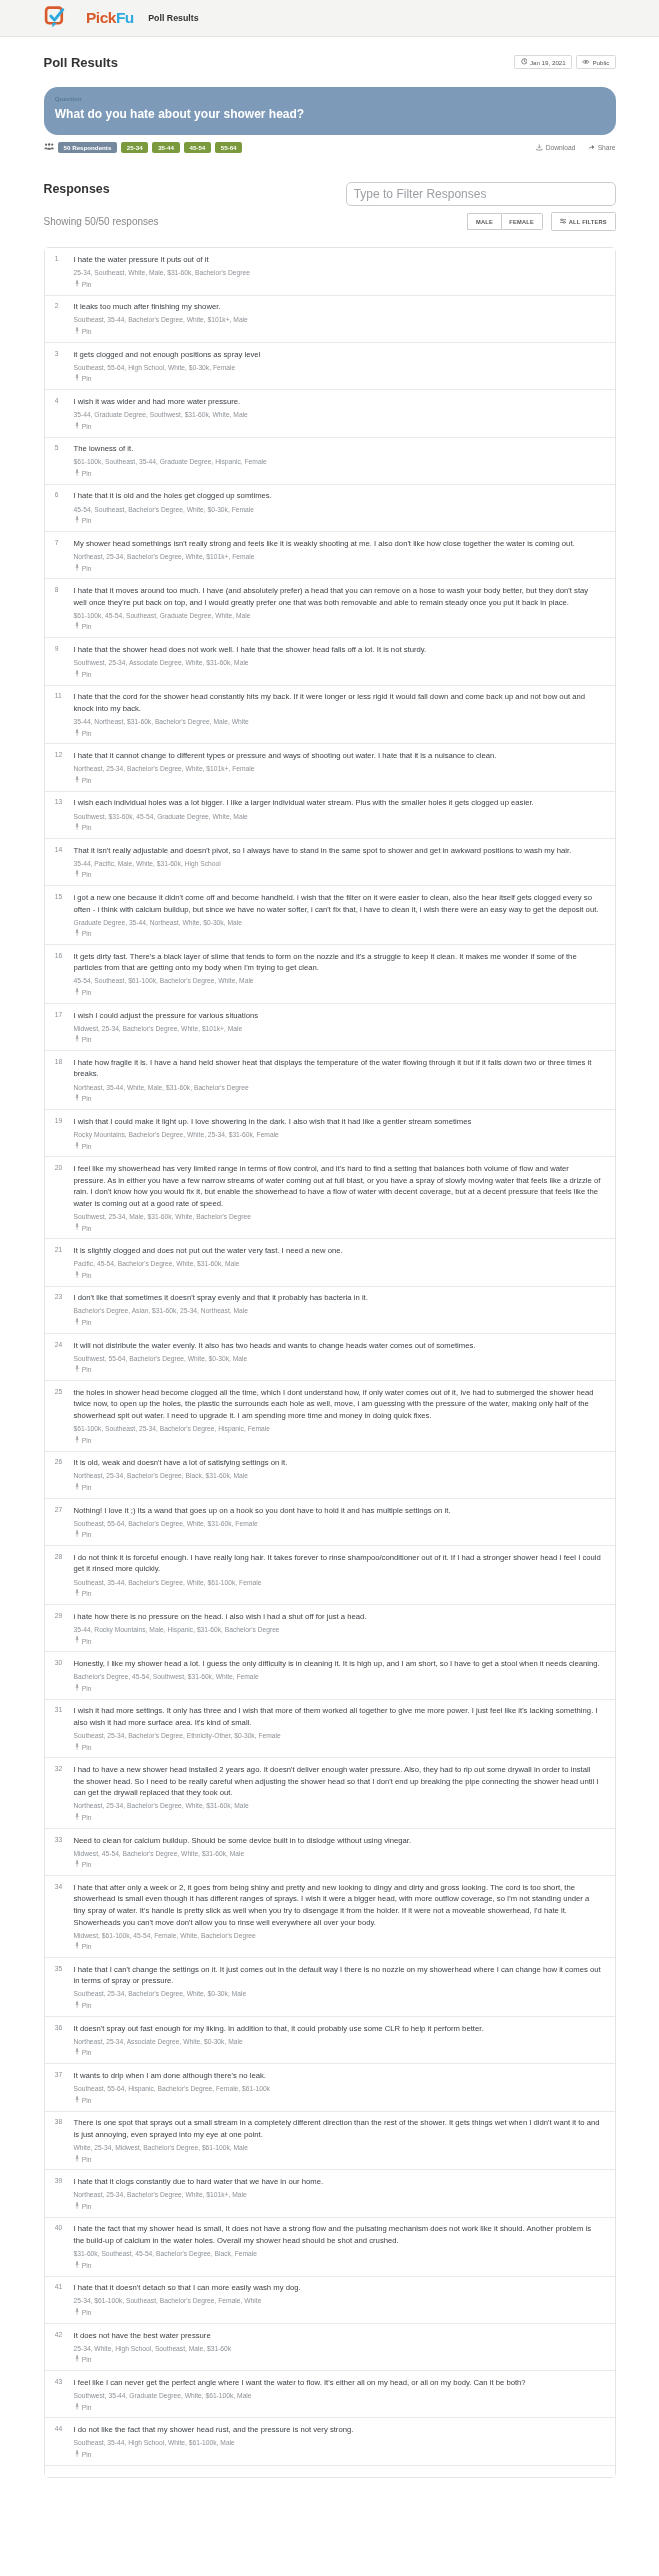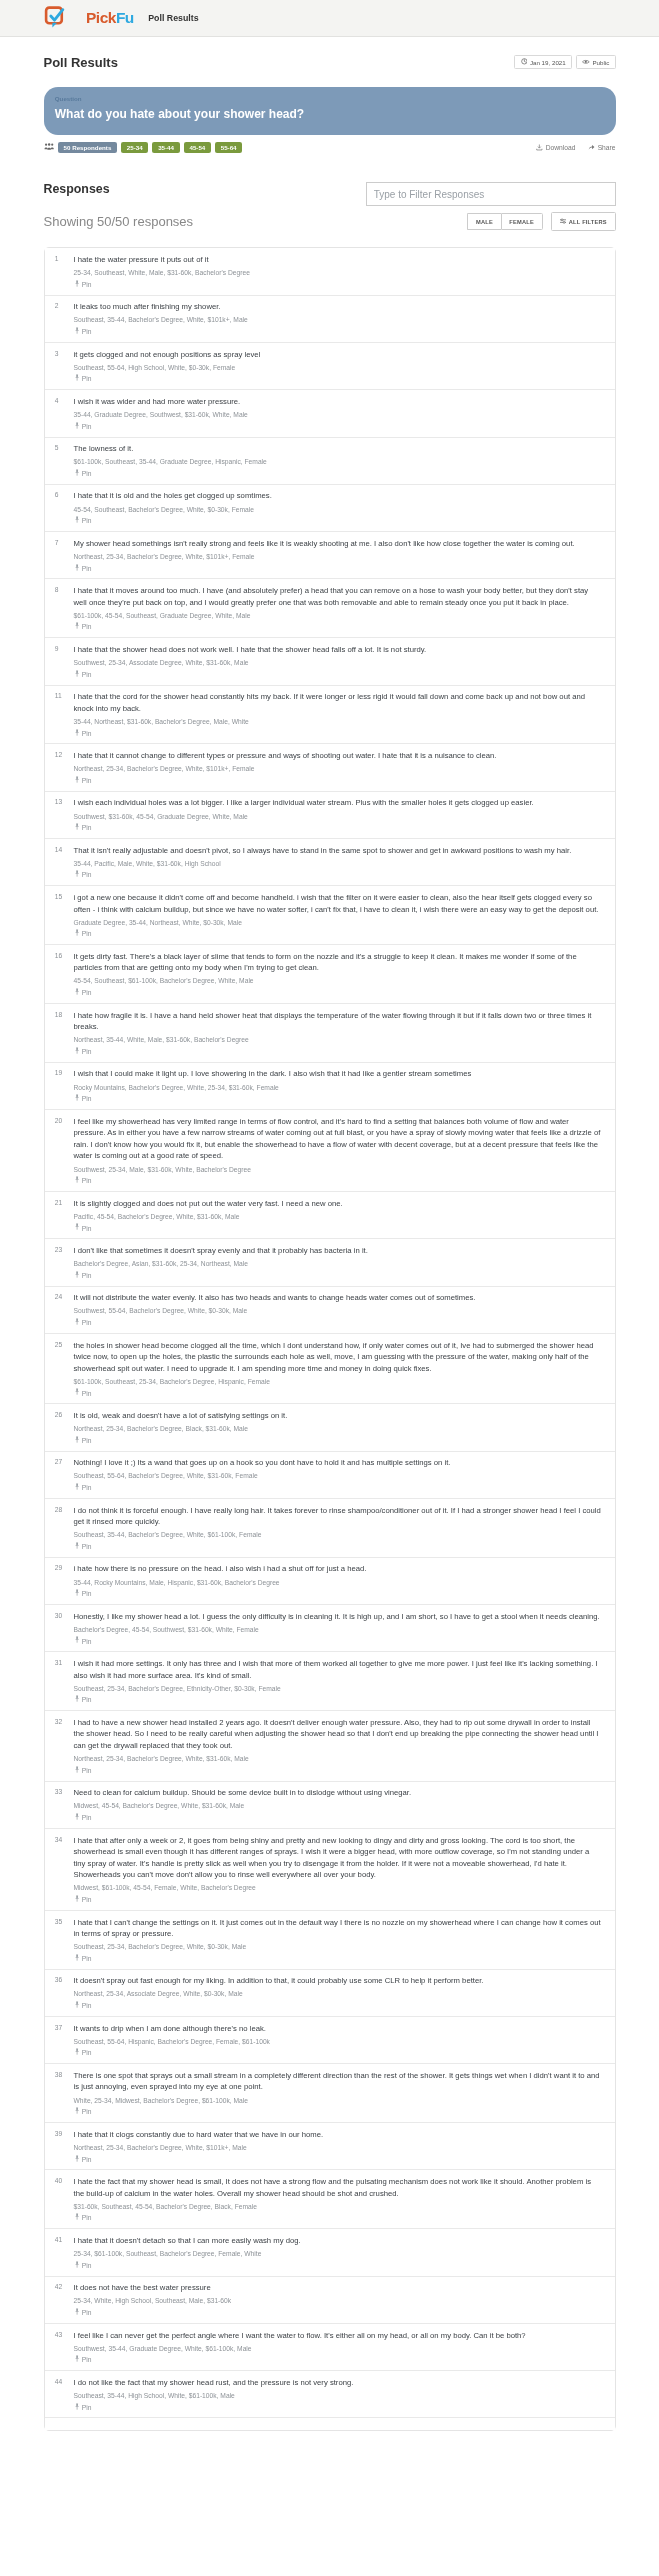--- a/index.html
+++ b/index.html
@@ -52,27 +52,27 @@
   }
   .badge-respondents { background: #74899e; }
   .badge-age { background: #7a9a3d; }
   .actions { display: flex; gap: 12.4px; }
   .action-link { font-size: 6.7px; color: #777; text-decoration: none; display: inline-flex; align-items: center; gap: 2.6px; cursor: pointer; }
 
   
   .responses-head { margin-top: 29px; display: flex; justify-content: space-between; align-items: flex-start; }
   .section-title { font-size: 12.4px; font-weight: bold; color: #333; }
   .filter-input {
-    width: 250px; height: 24px; border: 0.5px solid #cccccc; border-radius: 0;
-    padding: 0 7.2px; font-size: 10px; color: #555;
+    width: 270px; height: 24px; border: 0.5px solid #cccccc; border-radius: 5px;
+    padding: 0 7.2px; font-size: 12px; color: #555;
     font-family: "Liberation Sans", sans-serif;
   }
   .filter-input::placeholder { color: #9aa0a6; }
   .sub-row { margin-top: 6.2px; display: flex; justify-content: space-between; align-items: center; }
-  .showing-text { font-size: 13px; color: #888; }
+  .showing-text { font-size: 10px; color: #888; }
   .filter-buttons { display: flex; align-items: center; gap: 8.2px; }
   .btn-group { display: inline-flex; }
   .btn {
     background: #fff; border: 0.5px solid #ccc; color: #555;
     font-size: 5.7px; font-weight: bold; letter-spacing: 0.2px;
     padding: 4.6px 7.7px; cursor: pointer; border-radius: 1.5px;
     font-family: "Liberation Sans", sans-serif;
     display: inline-flex; align-items: center; gap: 3.1px;
   }
   .btn-group .btn:first-child { border-radius: 1.5px 0 0 1.5px; border-right: none; }
@@ -298,20 +298,27 @@
             </svg></span>
           <span class="pin-label">Pin</span>
         </a></article>
       <article class="response-card"><span class="response-num">16</span><p class="response-text">It gets dirty fast. There's a black layer of slime that tends to form on the nozzle and it's a struggle to keep it clean. It makes me wonder if some of the particles from that are getting onto my body when I'm trying to get clean.</p><p class="response-meta">45-54, Southeast, $61-100k, Bachelor's Degree, White, Male</p><a class="pin-row">
           <span><svg width="6.2" height="7.2" viewBox="0 0 12 14">
               <path d="M4 1 H8 L7.3 5 L9.5 7.5 H2.5 L4.7 5 Z" fill="#9aa0a5"></path>
               <path d="M6 7.5 V13" stroke="#9aa0a5" stroke-width="1.4"></path>
             </svg></span>
           <span class="pin-label">Pin</span>
         </a></article>
+      <article class="response-card"><span class="response-num">17</span><p class="response-text">I wish I could adjust the pressure for various situations</p><p class="response-meta">Midwest, 25-34, Bachelor's Degree, White, $101k+, Male</p><a class="pin-row">
+          <span><svg width="6.2" height="7.2" viewBox="0 0 12 14">
+              <path d="M4 1 H8 L7.3 5 L9.5 7.5 H2.5 L4.7 5 Z" fill="#9aa0a5"></path>
+              <path d="M6 7.5 V13" stroke="#9aa0a5" stroke-width="1.4"></path>
+            </svg></span>
+          <span class="pin-label">Pin</span>
+        </a></article>
       <article class="response-card"><span class="response-num">18</span><p class="response-text">I hate how fragile it is. I have a hand held shower heat that displays the temperature of the water flowing through it but if it falls down two or three times it breaks.</p><p class="response-meta">Northeast, 35-44, White, Male, $31-60k, Bachelor's Degree</p><a class="pin-row">
           <span><svg width="6.2" height="7.2" viewBox="0 0 12 14">
               <path d="M4 1 H8 L7.3 5 L9.5 7.5 H2.5 L4.7 5 Z" fill="#9aa0a5"></path>
               <path d="M6 7.5 V13" stroke="#9aa0a5" stroke-width="1.4"></path>
             </svg></span>
           <span class="pin-label">Pin</span>
         </a></article>
       <article class="response-card"><span class="response-num">19</span><p class="response-text">I wish that I could make it light up. I love showering in the dark. I also wish that it had like a gentler stream sometimes</p><p class="response-meta">Rocky Mountains, Bachelor's Degree, White, 25-34, $31-60k, Female</p><a class="pin-row">
           <span><svg width="6.2" height="7.2" viewBox="0 0 12 14">
               <path d="M4 1 H8 L7.3 5 L9.5 7.5 H2.5 L4.7 5 Z" fill="#9aa0a5"></path>

